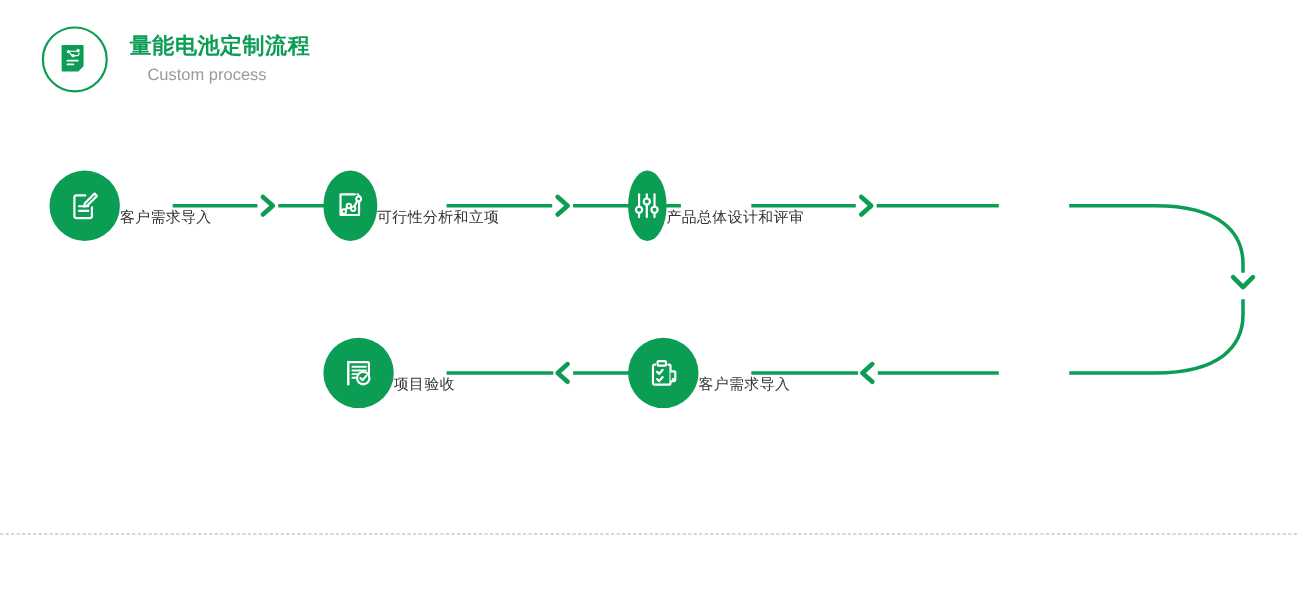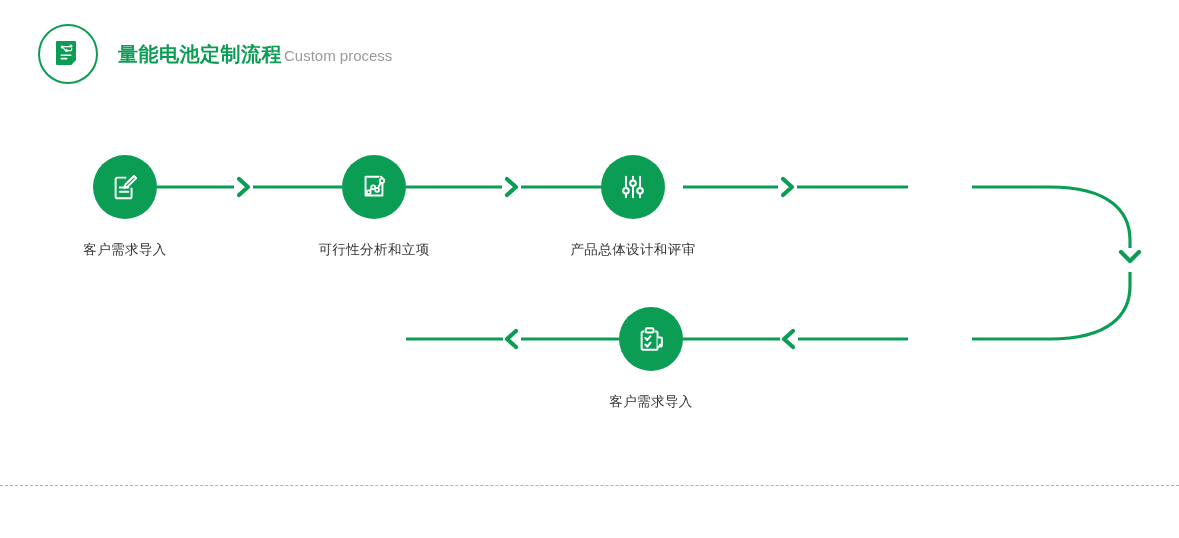--- a/index.html
+++ b/index.html
@@ -29,38 +29,38 @@
     border-radius: 50%;
     border: 2px solid #0c9d55;
     display: flex;
     align-items: center;
     justify-content: center;
     flex: 0 0 auto;
   }
   .header-texts {
     margin-left: 20px;
     display: flex;
-    flex-direction: row;
+    flex-direction: column;
     justify-content: center;
   }
   .header-title {
     color: #0c9d55;
     font-size: 20px;
     font-weight: bold;
     letter-spacing: 0.5px;
     line-height: 1.25;
     white-space: nowrap;
   }
   .header-subtitle {
     color: #9a9a9a;
     font-size: 15px;
     font-weight: normal;
     line-height: 1.4;
     margin-top: 3px;
-    margin-left: 2px;
+    margin-left: 16px;
     white-space: nowrap;
   }
 
   
   .flow {
     position: absolute;
     left: 0;
     top: 0;
     width: 1179px;
     height: 538px;
@@ -72,21 +72,21 @@
     width: 1179px;
     height: 538px;
   }
 
   
   .step {
     position: absolute;
     width: 160px;
     margin-left: -80px;
     display: flex;
-    flex-direction: column;
+    flex-direction: row;
     align-items: center;
   }
   .step-circle {
     width: 64px;
     height: 64px;
     border-radius: 50%;
     background: #0c9d55;
     display: flex;
     align-items: center;
     justify-content: center;
@@ -185,21 +185,21 @@
         <path d="M10.5 21.5 l4.2 -5 4.3 2.6 5.3 -9.5" stroke="#ffffff" stroke-width="2.1" stroke-linecap="round" stroke-linejoin="round"></path>
         <circle cx="10.3" cy="21.6" r="2.1" stroke="#ffffff" stroke-width="1.9" fill="#0c9d55"></circle>
         <circle cx="15.1" cy="16.3" r="2.1" stroke="#ffffff" stroke-width="1.9" fill="#0c9d55"></circle>
         <circle cx="19.3" cy="19" r="2.1" stroke="#ffffff" stroke-width="1.9" fill="#0c9d55"></circle>
         <circle cx="24.6" cy="9.4" r="2.3" stroke="#ffffff" stroke-width="1.9" fill="#0c9d55"></circle>
       </svg>
     </div>
     <div class="step-label">可行性分析和立项</div>
   </div>
 
-  <div class="step" style="left:633px; top:155px;font-family:Liberation Serif, serif;">
+  <div class="step" style="left:651px; top:155px;font-family:Liberation Serif, serif;">
     <div class="step-circle">
       <svg width="30" height="30" viewBox="0 0 32 32" fill="none" aria-hidden="true">
         <g stroke="#ffffff" stroke-width="2.1" stroke-linecap="round">
           <line x1="8.5" y1="5" x2="8.5" y2="17"></line>
           <line x1="8.5" y1="23" x2="8.5" y2="27"></line>
           <line x1="16" y1="5" x2="16" y2="9"></line>
           <line x1="16" y1="15" x2="16" y2="27"></line>
           <line x1="23.5" y1="5" x2="23.5" y2="17"></line>
           <line x1="23.5" y1="23" x2="23.5" y2="27"></line>
         </g>
@@ -220,16 +220,33 @@
         <rect x="10.4" y="4.6" width="8.2" height="4.4" rx="1.1" stroke="#ffffff" stroke-width="2.1" fill="#0c9d55"></rect>
         <path d="M10 15 l2 2 3.4 -4" stroke="#ffffff" stroke-width="2.1" stroke-linecap="round" stroke-linejoin="round"></path>
         <path d="M10 22 l2 2 3.4 -4" stroke="#ffffff" stroke-width="2.1" stroke-linecap="round" stroke-linejoin="round"></path>
         <path d="M23 14.5 h3.6 a1 1 0 0 1 1 1 v7.5 a1 1 0 0 1 -1 1 h-3.6" stroke="#ffffff" stroke-width="2.1" stroke-linejoin="round" fill="#0c9d55"></path>
         <rect x="24.6" y="21" width="2.2" height="2.2" rx="0.4" fill="#ffffff"></rect>
       </svg>
     </div>
     <div class="step-label">客户需求导入</div>
   </div>
 
+  <div class="step" style="left:374px; top:307px;">
+    <div class="step-circle">
+      <svg width="30" height="30" viewBox="0 0 32 32" fill="none" aria-hidden="true">
+        <path d="M6 5.5 h19 a1 1 0 0 1 1 1 V17" stroke="#ffffff" stroke-width="2.1" stroke-linecap="round" stroke-linejoin="round"></path>
+        <path d="M6 5.5 V27" stroke="#ffffff" stroke-width="2.4" stroke-linecap="round"></path>
+        <g stroke="#ffffff" stroke-width="1.9" stroke-linecap="round">
+          <line x1="10" y1="10" x2="23" y2="10"></line>
+          <line x1="10" y1="13.6" x2="23" y2="13.6"></line>
+          <line x1="10" y1="17.2" x2="17" y2="17.2"></line>
+          <line x1="10" y1="20.8" x2="15" y2="20.8"></line>
+        </g>
+        <circle cx="20.5" cy="21" r="6" stroke="#ffffff" stroke-width="2.2" fill="#0c9d55"></circle>
+        <path d="M17.8 21 l2 2.1 3.6 -4.2" stroke="#ffffff" stroke-width="2.1" stroke-linecap="round" stroke-linejoin="round"></path>
+      </svg>
+    </div>
+    <div class="step-label">项目验收</div>
+  </div>
 
 </div>
 
 <div class="divider"></div>
 
 </body></html>

